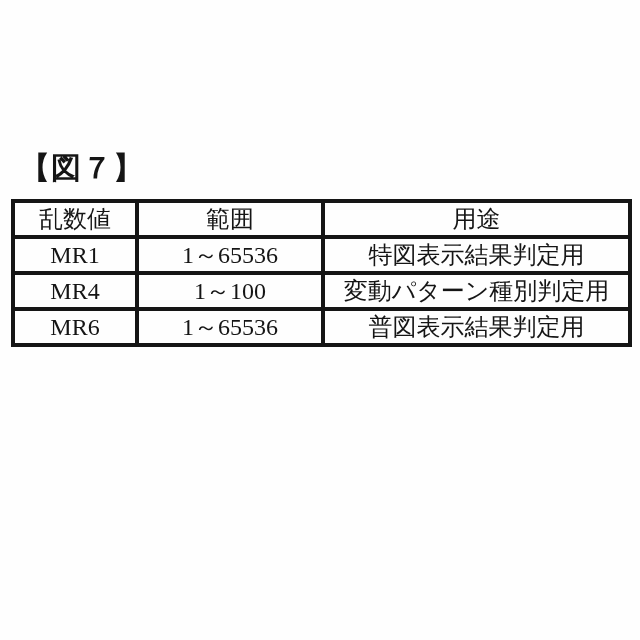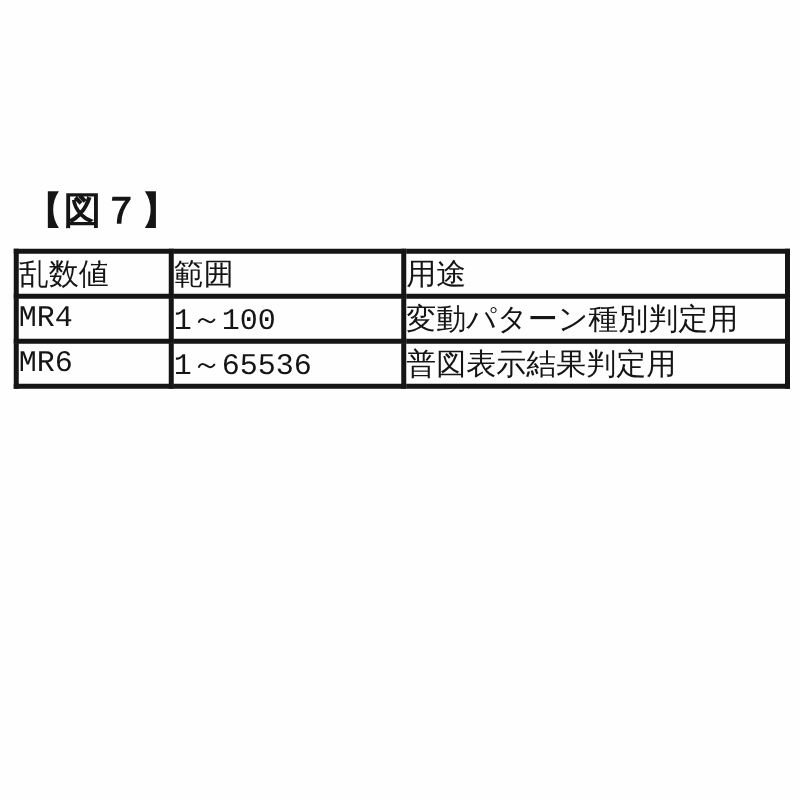--- a/index.html
+++ b/index.html
@@ -5,21 +5,21 @@
   html, body {
     margin: 0;
     padding: 0;
     background: #ffffff;
   }
   .page {
     position: relative;
     width: 640px;
     height: 640px;
     background: #fefefe;
-    font-family: Liberation Mono, monospace;
+    font-family: Liberation Serif, serif;
     color: #151515;
     overflow: hidden;
   }
   .fig-title {
     position: absolute;
     left: 20px;
     top: 148px;
     font-size: 30px;
     font-weight: bold;
     letter-spacing: 1px;
@@ -31,21 +31,21 @@
     left: 11px;
     top: 199px;
     width: 617px;
     border-collapse: collapse;
     table-layout: fixed;
   }
   table.rand-table td {
     border: 4px solid #151515;
     height: 31px;
     padding: 0;
-    text-align: left;
+    text-align: center;
     vertical-align: middle;
     font-size: 24px;
     font-weight: normal;
     color: #151515;
     white-space: nowrap;
     overflow: hidden;
   }
   col.c1 { width: 124px; }
   col.c2 { width: 186px; }
   col.c3 { width: 307px; }
@@ -63,20 +63,25 @@
         <col class="c2">
         <col class="c3">
     </colgroup>
     <tbody>
       <tr>
         <td>乱数値</td>
         <td>範囲</td>
         <td>用途</td>
       </tr>
       <tr>
+        <td>MR1</td>
+        <td>1～65536</td>
+        <td>特図表示結果判定用</td>
+      </tr>
+      <tr>
         <td>MR4</td>
         <td>1～100</td>
         <td>変動パターン種別判定用</td>
       </tr>
       <tr>
         <td>MR6</td>
         <td>1～65536</td>
         <td>普図表示結果判定用</td>
       </tr>
     </tbody>

